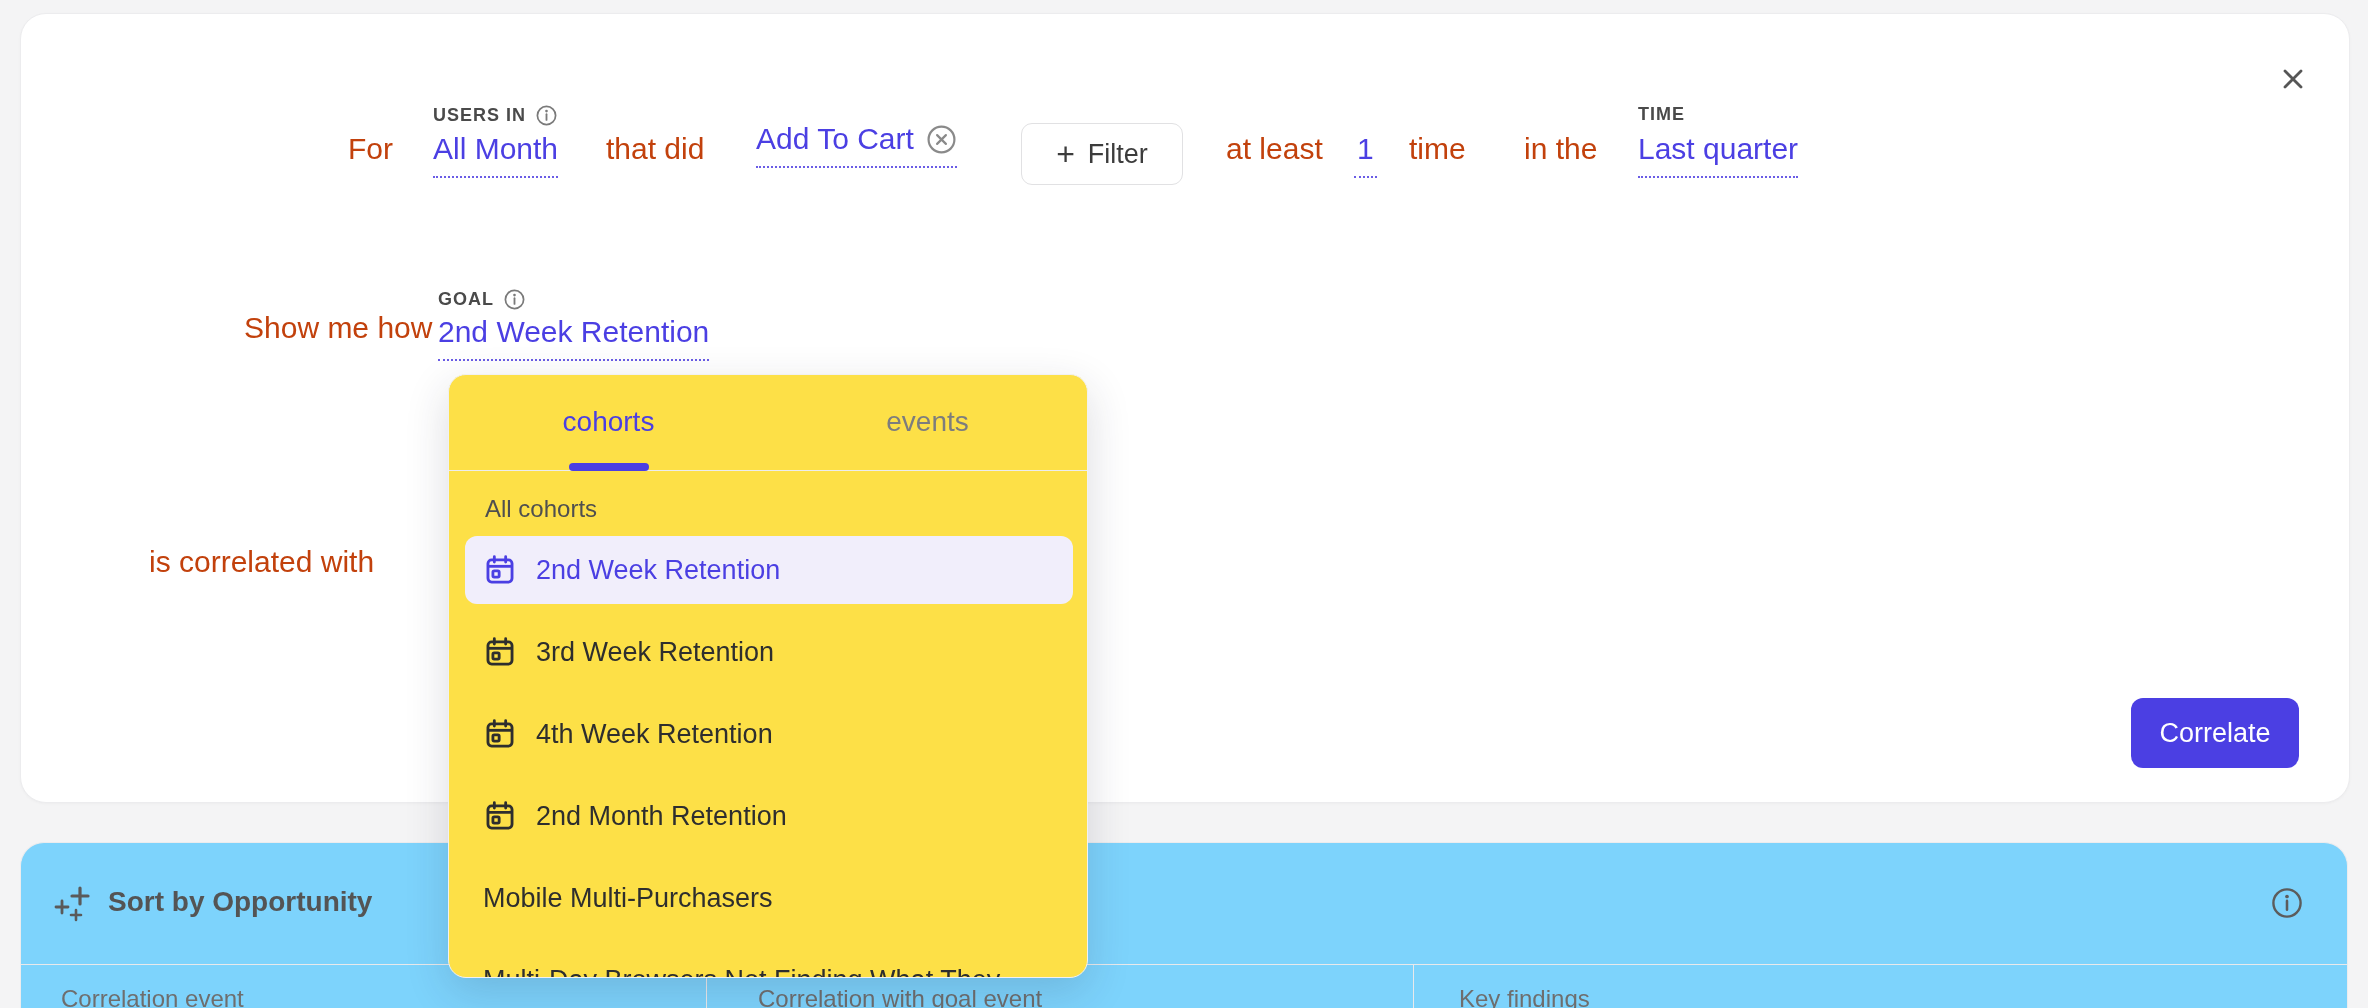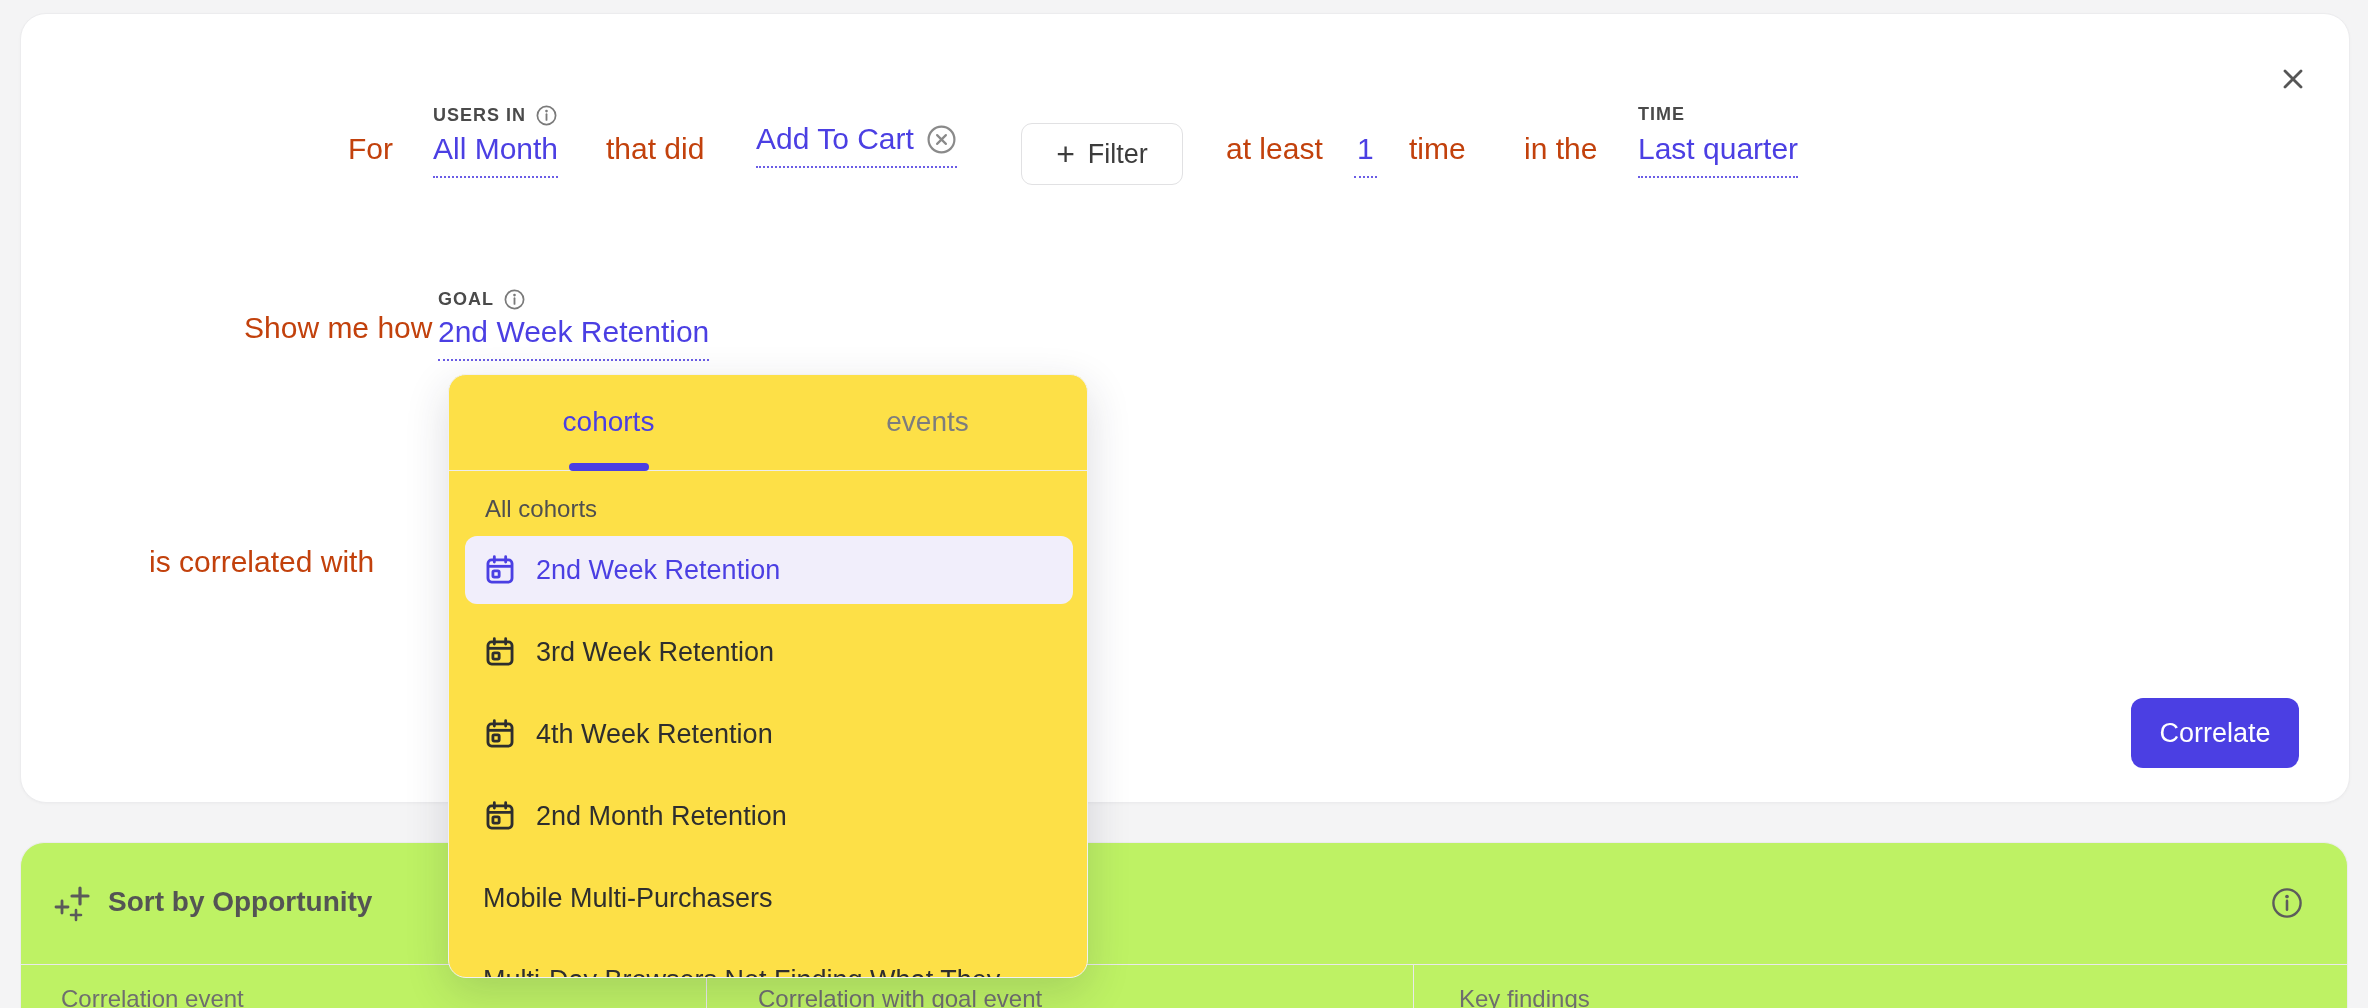--- a/index.html
+++ b/index.html
@@ -82,21 +82,21 @@
     display:flex;align-items:center;gap:19px;padding:0 18px;
     font-size:27px;color:#2e2e2e;cursor:pointer;
   }
   .cohort-item.selected{background:var(--accent-soft,#F1EEFB);color:var(--accent,#4B3FE3);}
   .cohort-item .cal{flex:0 0 auto;display:flex;color:#2e2e2e;}
   .cohort-item.selected .cal{color:var(--accent,#4B3FE3);}
 
   
   .results-panel{
     position:absolute;left:20px;top:842px;width:2328px;height:166px;
-    background:#bef264;border:1px solid #ececee;border-bottom:none;
+    background:#7dd3fc;border:1px solid #ececee;border-bottom:none;
     border-radius:24px 24px 0 0;z-index:2;
   }
   .sort-row{position:absolute;left:0;top:0;width:100%;height:121px;}
   .sort-btn{
     position:absolute;left:32px;top:38px;display:flex;align-items:center;gap:13px;
     background:none;border:none;cursor:pointer;font-family:inherit;
     font-size:28px;font-weight:700;color:#545454;
   }
   .info-btn{
     position:absolute;left:2246px;top:40px;width:40px;height:40px;

